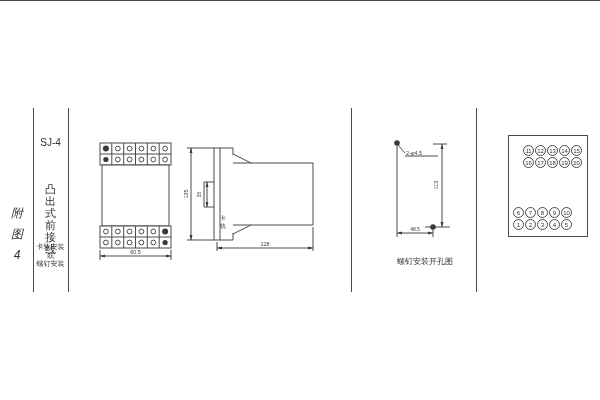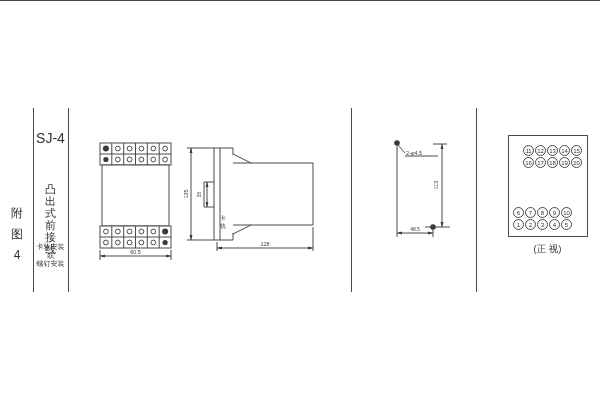--- a/index.html
+++ b/index.html
@@ -34,23 +34,23 @@
 
 <div class="sheet">
 
   <div class="hline" style="left:0;top:108;width:600px;"></div>
   <div class="hline" style="left:0;top:292;width:600px;"></div>
   <div class="vline" style="left:33px;top:108px;height:184px;"></div>
   <div class="vline" style="left:68px;top:108px;height:184px;"></div>
   <div class="vline" style="left:351px;top:108px;height:184px;"></div>
   <div class="vline" style="left:476px;top:108px;height:184px;"></div>
 
-  <div class="abs vtext center" style="left:10px;top:175px;width:14px;font-size:12px;line-height:21px;">附图4</div>
-
-  <div class="abs center" style="left:34px;top:130px;width:33px;font-size:14px;">SJ-4</div>
+  <div class="abs vtext center" style="left:10px;top:175px;width:14px;font-size:12px;line-height:21px;font-style:italic;">附图4</div>
+
+  <div class="abs center" style="left:34px;top:137px;width:33px;font-size:10px;">SJ-4</div>
   <div class="abs vtext center" style="left:44px;top:155px;width:13px;font-size:11px;line-height:12px;">凸出式前接线</div>
   <div class="abs center" style="left:33px;top:243px;width:35px;font-size:7px;line-height:8.5px;">
     <div>卡轨安装</div>
     <div>或</div>
     <div>螺钉安装</div>
   </div>
 
   <svg style="left:95px;top:138px;" width="85" height="125" viewBox="0 0 85 125">
 
     <rect class="w" x="5" y="5" width="71" height="22"></rect>
@@ -160,20 +160,21 @@
     <text class="dimtxt" x="58" y="47" text-anchor="middle" transform="rotate(-90 58 47)">113</text>
 
     <circle class="f" cx="53" cy="89" r="2.8"></circle>
 
     <line x1="53" y1="91" x2="53" y2="99"></line>
     <line x1="17" y1="95" x2="53" y2="95"></line>
     <polygon points="17,95 22,93.5 22,96.5"></polygon>
     <polygon points="53,95 48,93.5 48,96.5"></polygon>
     <text style="font-size:5px;" x="35" y="93" text-anchor="middle">48.5</text>
   </svg>
+  <div class="caption center" style="left:380px;top:256px;width:90px;">螺钉安装开孔图</div>
 
   <div class="term-box" style="left:508px;top:135px;width:78px;height:100px;"></div>
   <div class="term-row" style="left:523px;top:145px;">
     <span class="term">11</span>
     <span class="term">12</span>
     <span class="term">13</span>
     <span class="term">14</span>
     <span class="term">15</span>
   </div>
   <div class="term-row" style="left:523px;top:157px;">
@@ -190,15 +191,14 @@
     <span class="term">9</span>
     <span class="term">10</span>
   </div>
   <div class="term-row" style="left:513px;top:219px;">
     <span class="term">1</span>
     <span class="term">2</span>
     <span class="term">3</span>
     <span class="term">4</span>
     <span class="term">5</span>
   </div>
-  <div class="caption center" style="left:505px;top:243px;width:85px;font-size:9.5px;">(正 视)</div>
 
 </div>
 
 </body></html>

